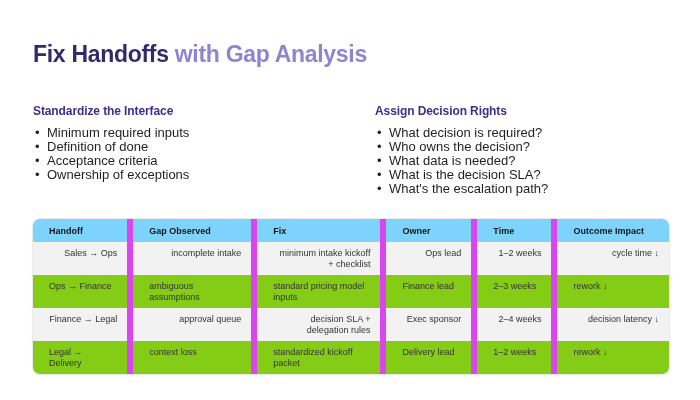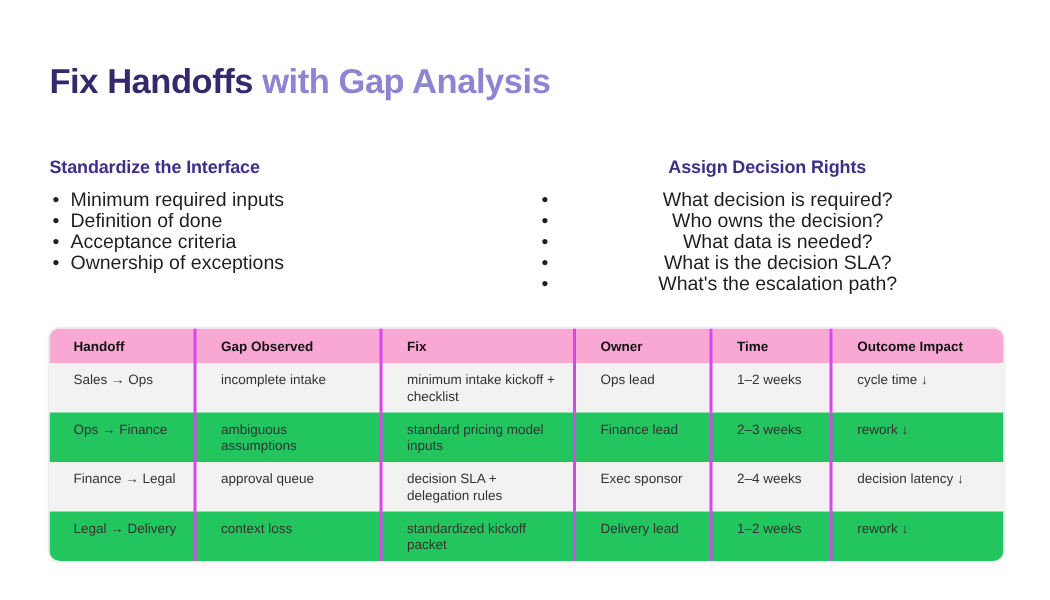--- a/index.html
+++ b/index.html
@@ -21,21 +21,21 @@
     font-weight: bold;
     letter-spacing: -0.3px;
     white-space: nowrap;
   }
   .title-primary   { color: #35296b; }
   .title-secondary { color: #8d85d2; }
 
   
   .col { position: absolute; top: 104px; width: 305px; }
   .col-left  { left: 33px; }
-  .col-right { left: 359px; text-align: center; }
+  .col-right { left: 375px; }
   .section-heading {
     margin: 0 0 10px 0;
     font-size: 12px;
     font-weight: bold;
     color: #3f2f8c;
     letter-spacing: -0.1px;
   }
   ul.bullets { list-style: none; margin: 0; padding: 0; }
   ul.bullets li {
     position: relative;
@@ -68,34 +68,34 @@
   table.handoff {
     width: 100%;
     border-collapse: collapse;
     table-layout: fixed;
     font-size: 9px;
   }
   table.handoff th {
     text-align: left;
     font-weight: bold;
     color: #141414;
-    background: #f9a8d4;
+    background: #7dd3fc;
     padding: 7px 10px 6px 16px;
     line-height: 10px;
   }
   table.handoff td {
     color: #333333;
     padding: 6px 10px 5px 16px;
     line-height: 11px;
     vertical-align: top;
-    background: #22c55e;
+    background: #84cc16;
   }
-  table.handoff tr.zebra td { background: #f2f2f2; }
+  table.handoff tr.zebra td { background: #f2f2f2; text-align: right; }
   table.handoff td + td,
-  table.handoff th + th { border-left: 2px solid #d946ef; }
+  table.handoff th + th { border-left: 6px solid #d946ef; }
 </style>
 </head>
 <body>
 
 <div class="slide">
 
   <h1 class="page-title"><span class="title-primary">Fix Handoffs</span> <span class="title-secondary">with Gap Analysis</span></h1>
 
   <div class="col col-left">
     <h2 class="section-heading">Standardize the Interface</h2>

